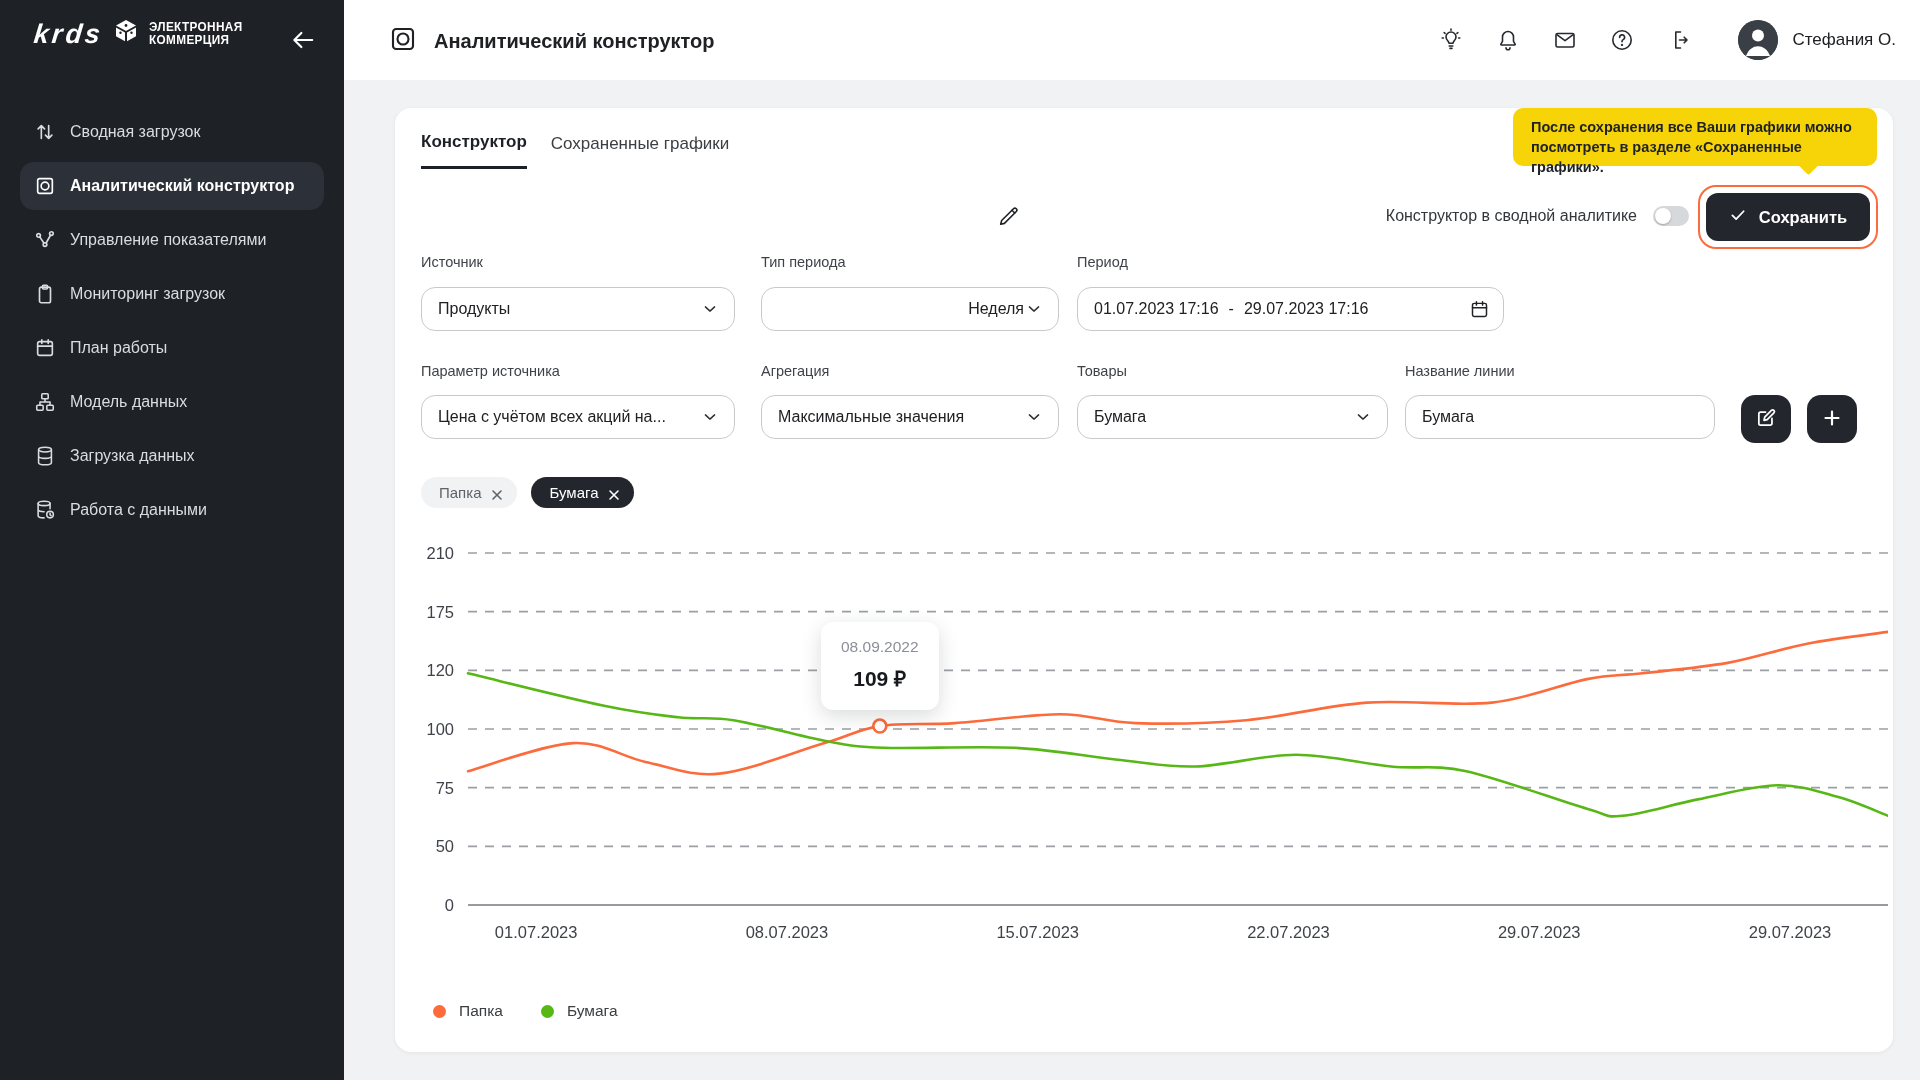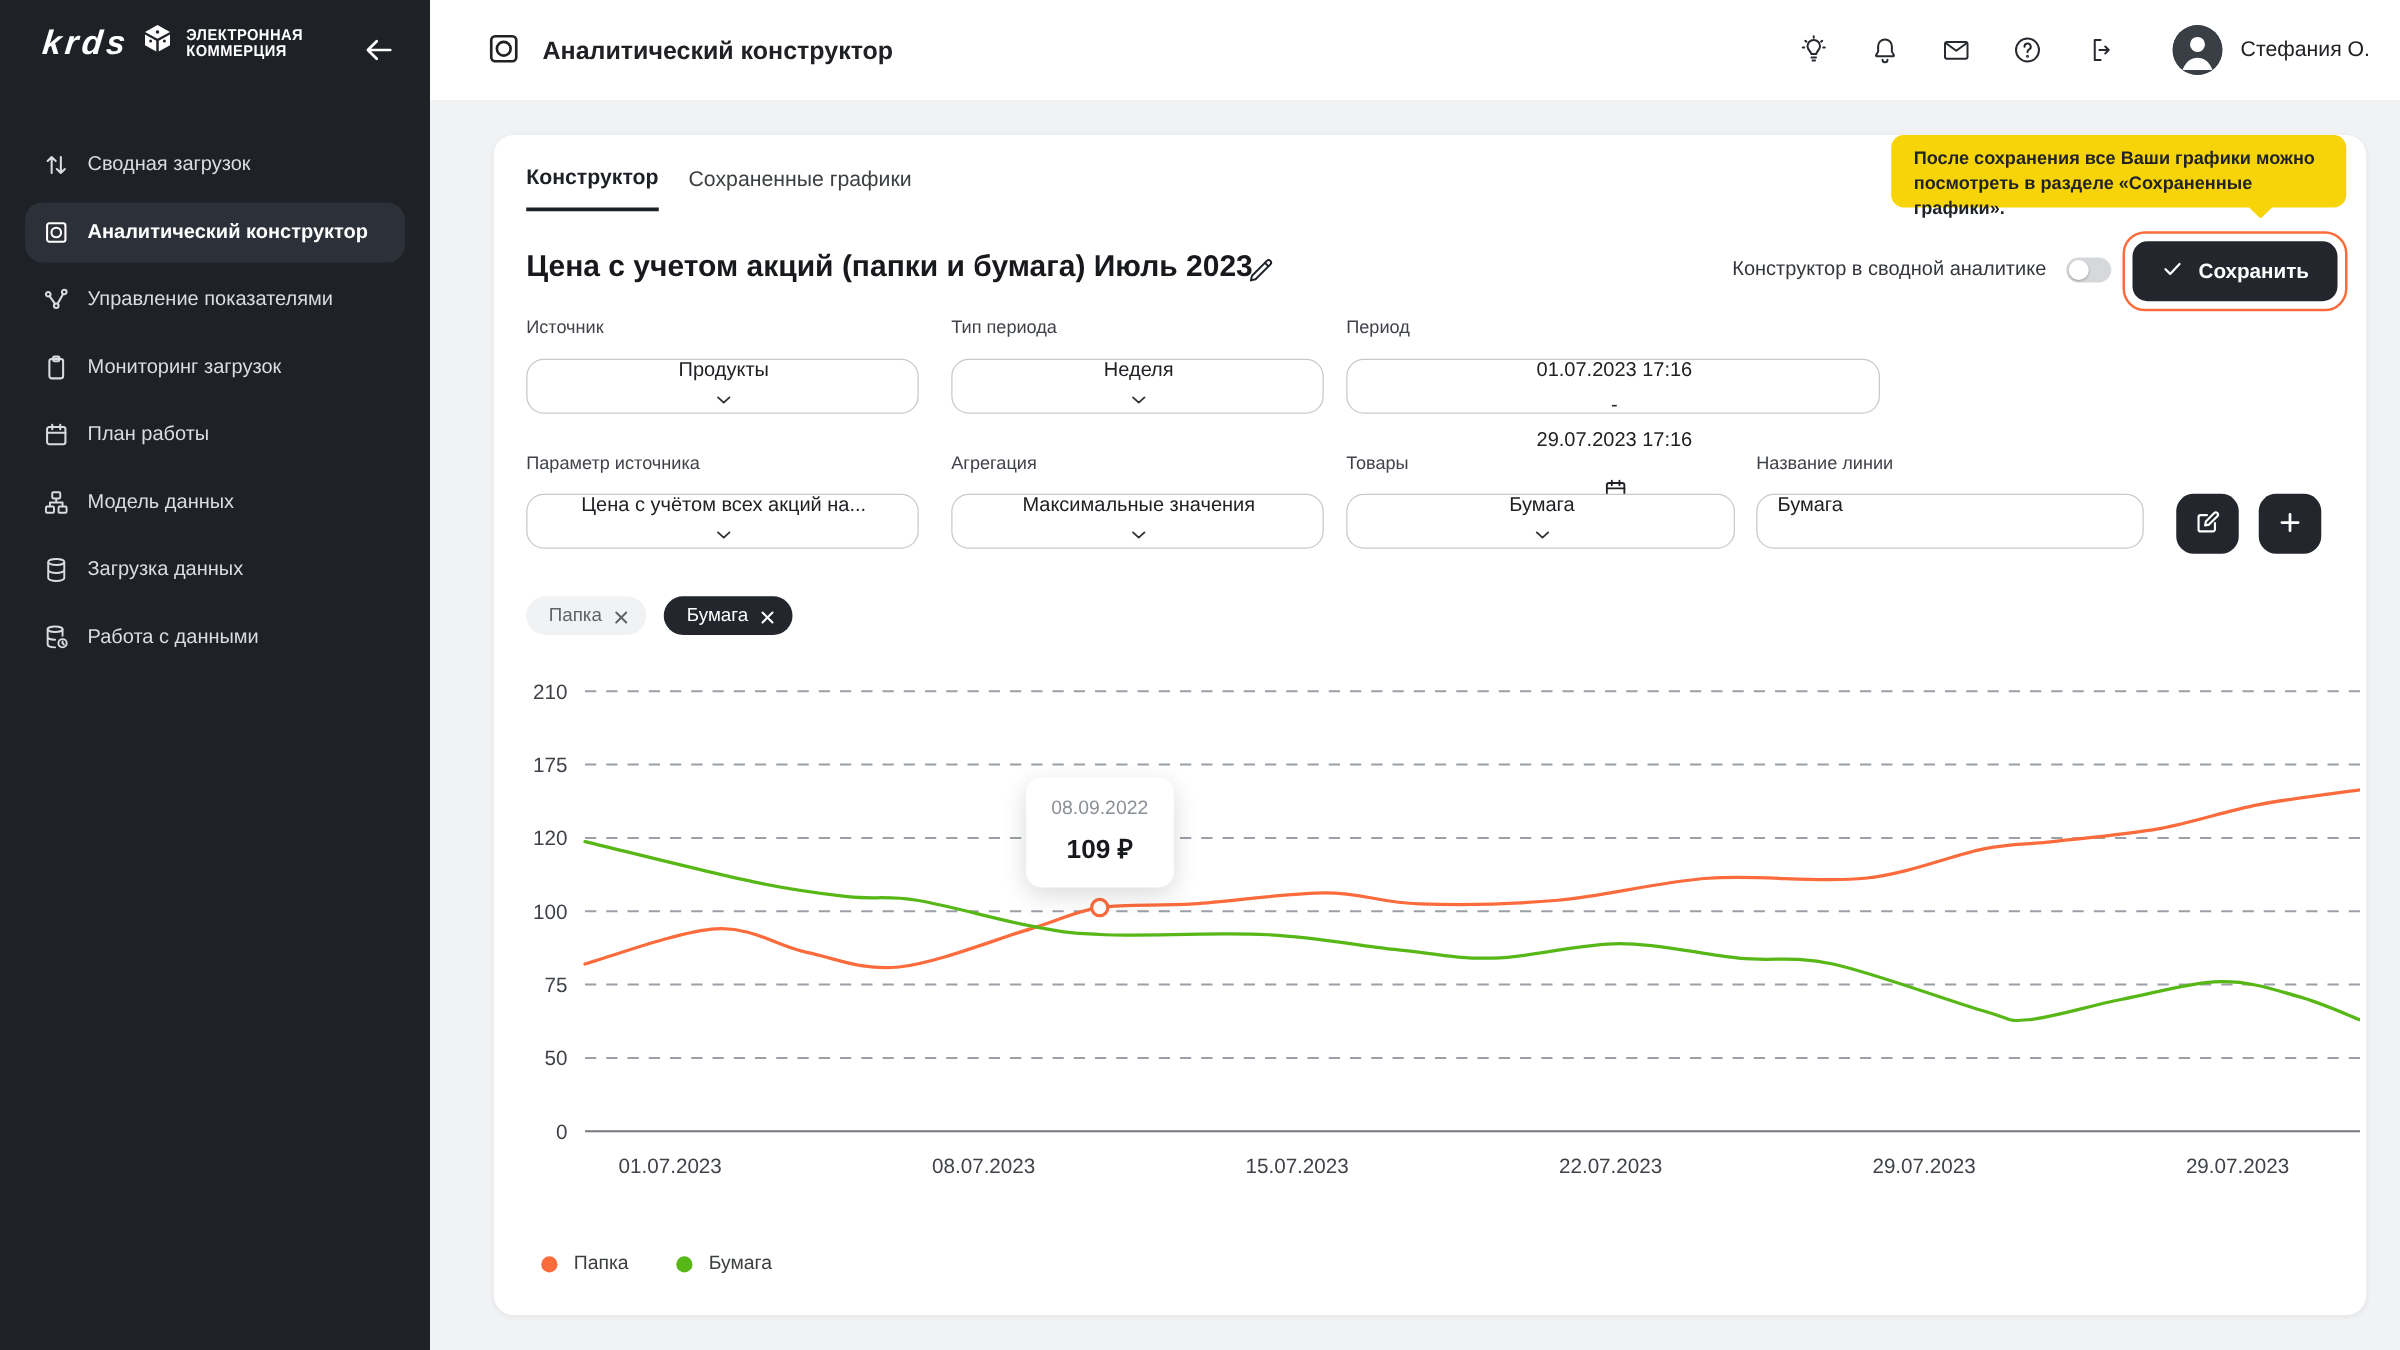--- a/index.html
+++ b/index.html
@@ -47,21 +47,21 @@
   .save-ring { position:absolute; left:1303px; top:77px; width:180px; height:64px; border:2px solid #FB6B3C; border-radius:18px; }
   .save-btn { position:absolute; left:1311px; top:85px; width:164px; height:48px; background:#23262C; color:#fff; border:none; border-radius:12px; font-size:16.5px; font-weight:600; font-family:inherit; display:flex; align-items:center; justify-content:center; gap:12px; cursor:pointer; }
 
   
   .callout { position:absolute; left:1118px; top:0; width:364px; height:58px; background:#F7D408; border-radius:10px; padding:9px 18px; z-index:6; }
   .callout div { font-size:14.5px; font-weight:700; color:#1F2226; line-height:20px; }
   .callout-arrow { position:absolute; bottom:-6px; left:288px; width:15px; height:15px; background:inherit; transform:rotate(45deg); border-radius:2px; }
 
   
   .f-label { position:absolute; font-size:14.5px; color:#3F4349; }
-  .field { position:absolute; height:44px; border:1.5px solid #C7CACD; border-radius:14px; background:#fff; display:flex; align-items:center; padding:0 14px 0 16px; font-size:16px; color:#202124; cursor:pointer;flex-direction:column; }
+  .field { position:absolute; height:44px; border:1.5px solid #C7CACD; border-radius:14px; background:#fff; display:flex; align-items:center; padding:0 14px 0 16px; font-size:16px; color:#202124; cursor:pointer; }
   .field .val { flex:1; white-space:nowrap; overflow:hidden; }
   .field .chev { width:20px; height:20px; color:#2F3338; flex:0 0 20px; }
   .field input { border:none; outline:none; font-size:16px; color:#202124; font-family:inherit; width:100%; }
   .date-field { gap:10px; cursor:text; }
   .date-field .sep { color:#202124; }
   .sq-btn { position:absolute; width:50px; height:48px; top:287px; background:#23262C; border:none; border-radius:14px; color:#fff; cursor:pointer; display:flex; align-items:center; justify-content:center; }
 
   
   .tags { position:absolute; left:26px; top:369px; display:flex; gap:14px; }
   .tag { height:31px; border-radius:16px; display:flex; align-items:center; gap:10px; padding:0 14px 0 18px; font-size:15px; cursor:pointer; }
@@ -235,21 +235,20 @@
 </header>
 
 <main class="main">
   <section class="card">
 
     <div class="tabs">
       <button class="tab active">Конструктор</button>
       <button class="tab">Сохраненные графики</button>
     </div>
 
-    <h2 class="chart-title">Цена с учетом акций (папки и бумага) Июль 2023</h2>
     <button class="edit-title-btn">
       <svg width="25" height="25" viewBox="0 0 24 24" fill="none" stroke="currentColor" stroke-width="1.5" stroke-linecap="round" stroke-linejoin="round">
           <path d="M4.5 19.5l.9-3.6L16.8 4.5a1.9 1.9 0 0 1 2.7 2.7L8.1 18.6l-3.6.9z"></path>
           <path d="M15.3 6l2.7 2.7"></path>
         </svg>
     </button>
 
     <div class="toggle-row">
       <span class="toggle-label">Конструктор в сводной аналитике</span>
       <button class="toggle">

